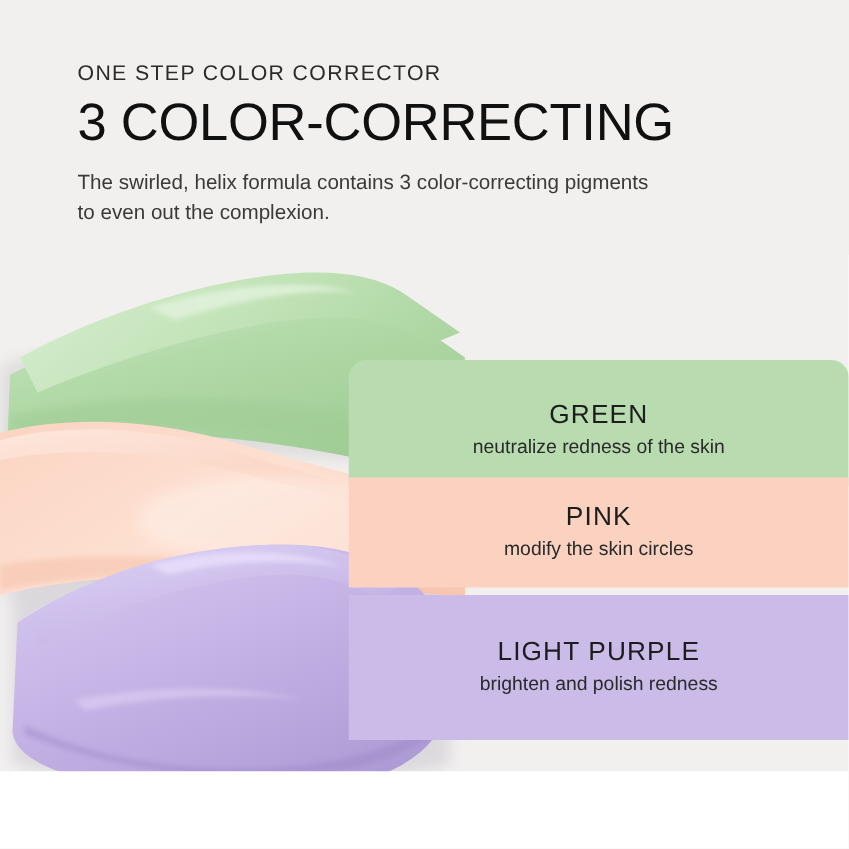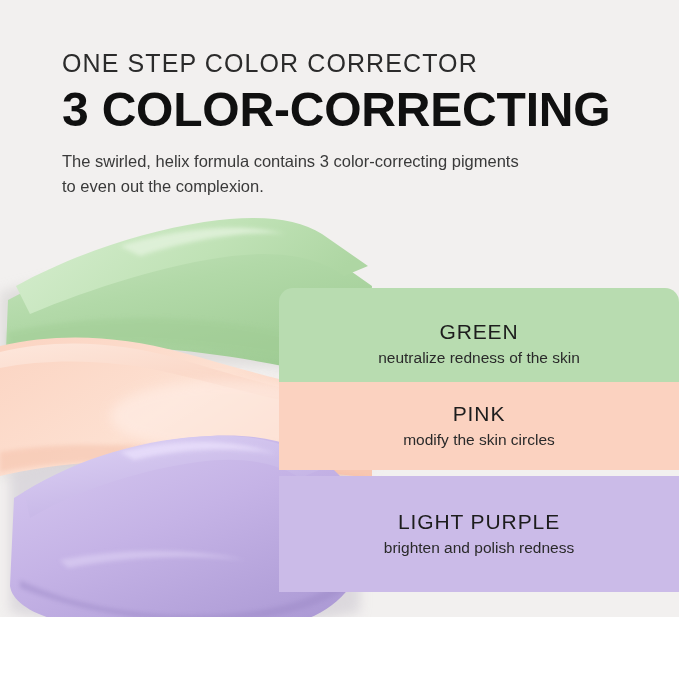--- a/index.html
+++ b/index.html
@@ -18,32 +18,32 @@
 
   
   .header {
     position: absolute;
     left: 62px;
     top: 50px;
     width: 580px;
     z-index: 40;
   }
   .eyebrow {
-    font-size: 25px;
+    font-size: 17px;
     letter-spacing: 1.1px;
     color: #2b2b2b;
     font-weight: 400;
     line-height: 1.1;
     margin: 0 0 6px 0;
   }
   .headline {
-    font-size: 48px;
+    font-size: 42px;
     letter-spacing: -0.2px;
     color: #101010;
-    font-weight: 700;
+    font-weight: 400;
     line-height: 1.08;
     margin: 0 0 14px 0;
   }
   .subcopy {
     font-size: 16.5px;
     color: #3a3a3a;
     line-height: 1.48;
     font-weight: 400;
     margin: 0;
     max-width: 470px;

